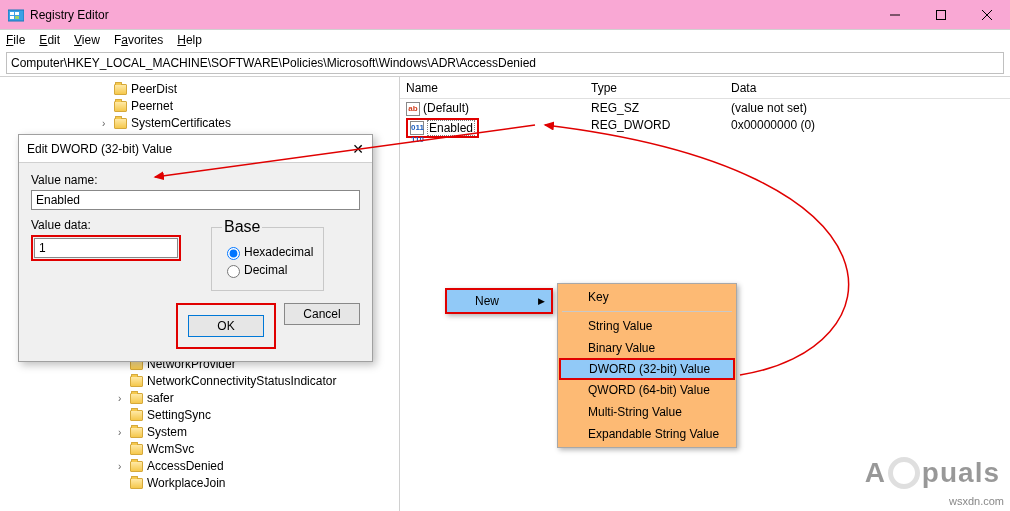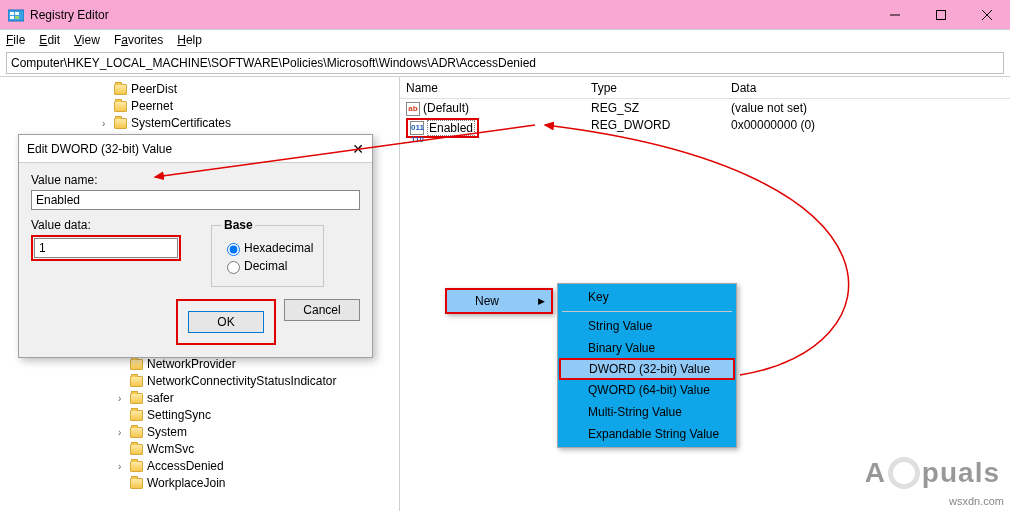--- a/index.html
+++ b/index.html
@@ -156,38 +156,38 @@
       padding: 1px 4px;
       margin-bottom: 8px;
       font-family: inherit; font-size: 12px;
     }
     .dlg-row { display: flex; gap: 30px; }
     .fieldset {
       border: 1px solid #c8c8c8;
       padding: 6px 10px 10px;
       margin: 0;
     }
-    .fieldset legend { padding: 0 2px; font-size: 12px; font-weight: bold; }
+    .fieldset legend { padding: 0 2px; font-size: 16px; }
     .radio-row { display: flex; align-items: center; margin: 2px 0; }
     .radio-row input { margin-right: 4px; }
     .dlg-buttons {
       display: flex; justify-content: flex-end; gap: 8px;
       margin-top: 12px;
     }
     .dlg-buttons button {
       width: 76px; height: 22px;
       border: 1px solid #888;
       background: #e6e6e6;
       font-family: inherit; font-size: 12px;
     }
     .red-box { border: 2px solid #e00000 !important; text-align: right; }
     
     .ctx-menu {
       position: absolute;
-      background: #0ea5e9;
+      background: #fdba74;
       border: 1px solid #a8a8a8;
       box-shadow: 2px 2px 5px rgba(0,0,0,0.3);
       font-size: 12px;
       padding: 2px;
     }
     .ctx-item {
       height: 22px;
       padding: 0 20px 0 28px;
       display: flex; align-items: center;
       white-space: nowrap;

